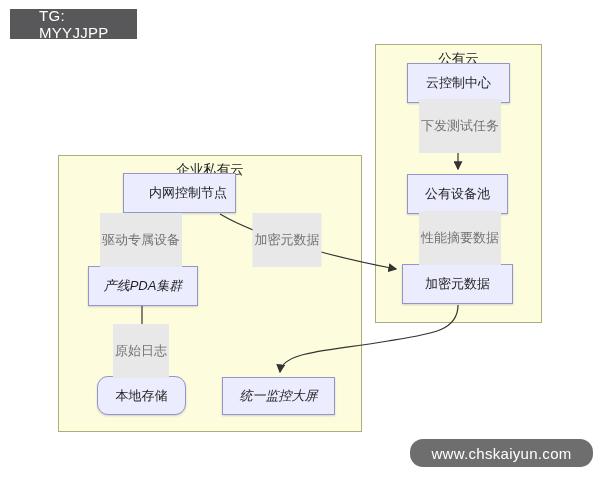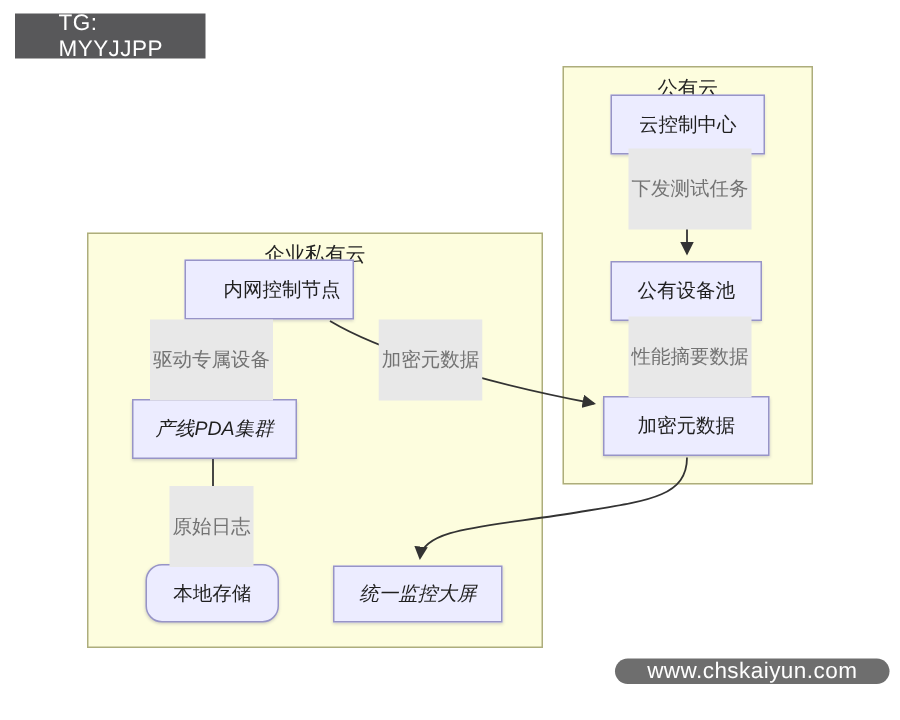--- a/index.html
+++ b/index.html
@@ -55,21 +55,21 @@
     white-space:nowrap;
   }
   .watermark{
     position:absolute;
     color:#ffffff;
     display:flex;align-items:center;
     font-size:15px;
     letter-spacing:.3px;
   }
   .wm-top{left:10px;top:9px;width:127px;height:30px;background:var(--wm-dark);padding-left:29px;}
-  .wm-bottom{left:410px;top:439px;width:183px;height:17px;background:var(--wm-gray);justify-content:center;border-radius:13px;}
+  .wm-bottom{left:410px;top:439px;width:183px;height:28px;background:var(--wm-gray);justify-content:center;border-radius:13px;}
 </style>
 </head>
 <body>
 
 <div class="canvas">
 
   <div class="cluster" style="left:58px;top:155px;width:304px;height:277px;">
     <div class="cluster-title">企业私有云</div>
   </div>
   <div class="cluster" style="left:375px;top:44px;width:167px;height:279px;">

